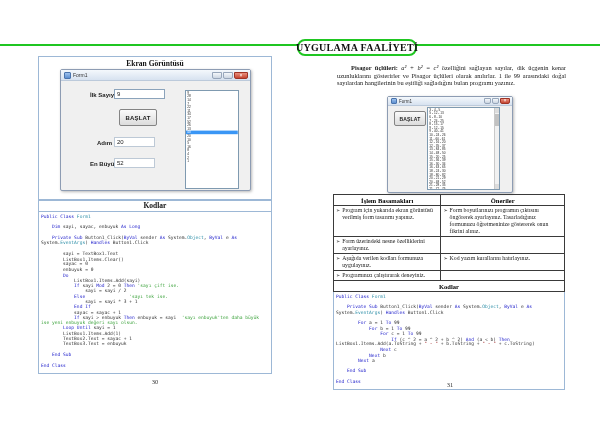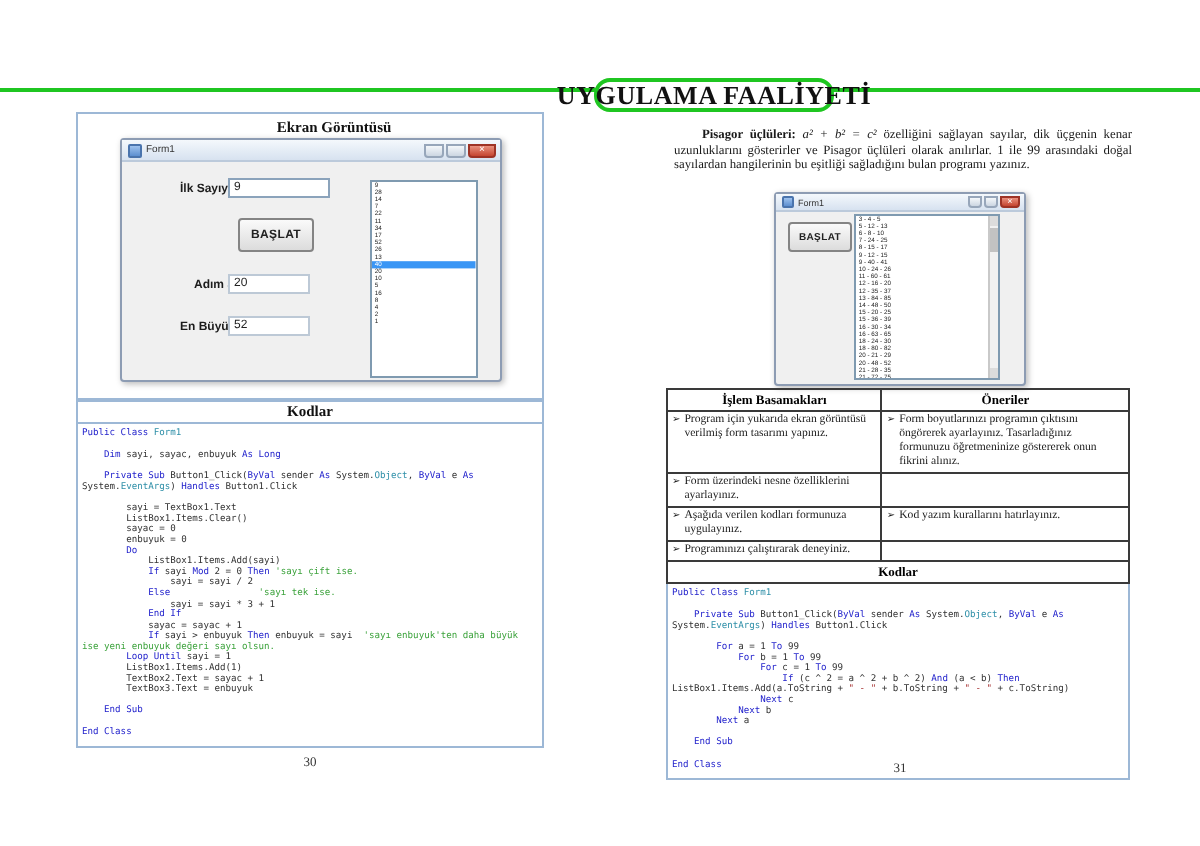--- a/index.html
+++ b/index.html
@@ -4,34 +4,34 @@
 <style>
   html,body{margin:0;padding:0;background:#fff;}
   .sheet{position:relative;width:600px;height:423px;background:#fff;overflow:hidden;
          font-family:"Liberation Sans",sans-serif;}
 
   
   .top-rule{position:absolute;left:0;top:44px;width:600px;height:2px;background:#1fc621;}
   .badge{position:absolute;left:297px;top:39px;width:116px;height:13px;background:#fff;
          border:2px solid #1fc621;border-radius:8px;z-index:3;display:flex;
          align-items:center;justify-content:center;}
-  .badge span{font-family:"Liberation Serif",serif;font-weight:bold;font-size:13px;
+  .badge span{font-family:"Liberation Serif",serif;font-weight:bold;font-size:10px;
          letter-spacing:.3px;color:#111;white-space:nowrap;}
 
   
   .page{position:absolute;top:56px;width:234px;}
   .page-left{left:38px;height:340px;}
   .page-right{left:333px;height:340px;}
 
   .bluebox{border:1px solid #9db8d6;background:#fff;}
   .box-title{font-family:"Liberation Serif",serif;font-weight:bold;font-size:7.5px;
          color:#111;text-align:center;}
 
   .screen-box{position:absolute;left:0;top:0;width:232px;height:142px;}
-  .screen-box .box-title{position:absolute;top:2px;left:12px;width:100%;}
+  .screen-box .box-title{position:absolute;top:2px;left:0;width:100%;}
 
   
   .win{position:absolute;background:#f0f0f0;border:1px solid #8d9cb3;border-radius:2px;
        box-shadow:1px 1px 3px rgba(0,0,0,.28);}
   .titlebar{position:absolute;left:0;top:0;right:0;background:linear-gradient(#f4f8fc,#d7e2f0);
        border-bottom:1px solid #bccadb;display:flex;align-items:center;}
   .form-ico{width:5px;height:5px;margin:0 2px 0 3px;background:linear-gradient(#9ec2ee,#5d8fd0);
        border:1px solid #4a74ad;border-radius:1px;}
   .tb-title{font-size:5px;color:#333;white-space:nowrap;}
   .tb-btns{margin-left:auto;display:flex;margin-right:2px;gap:1px;}

